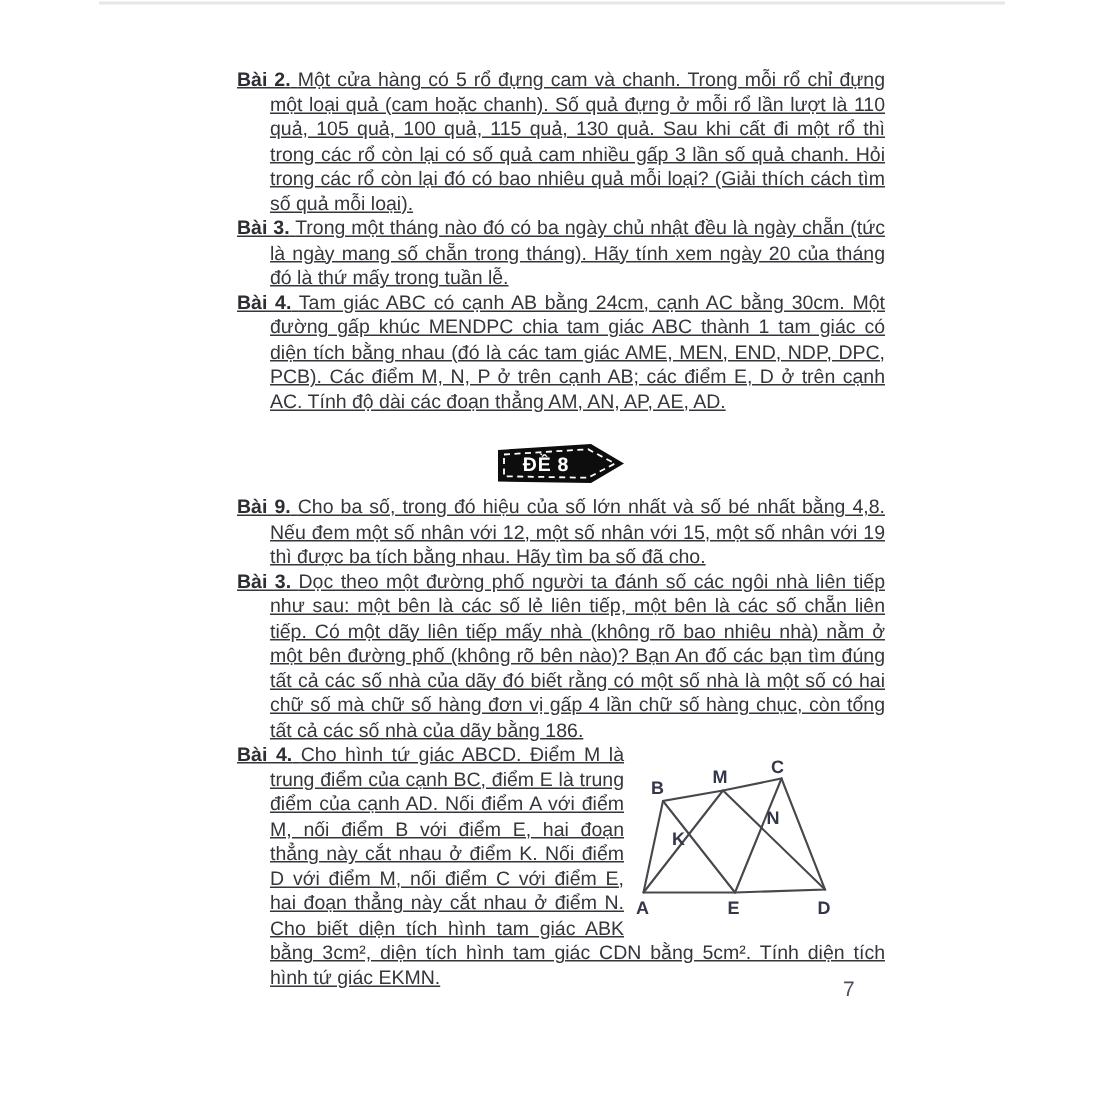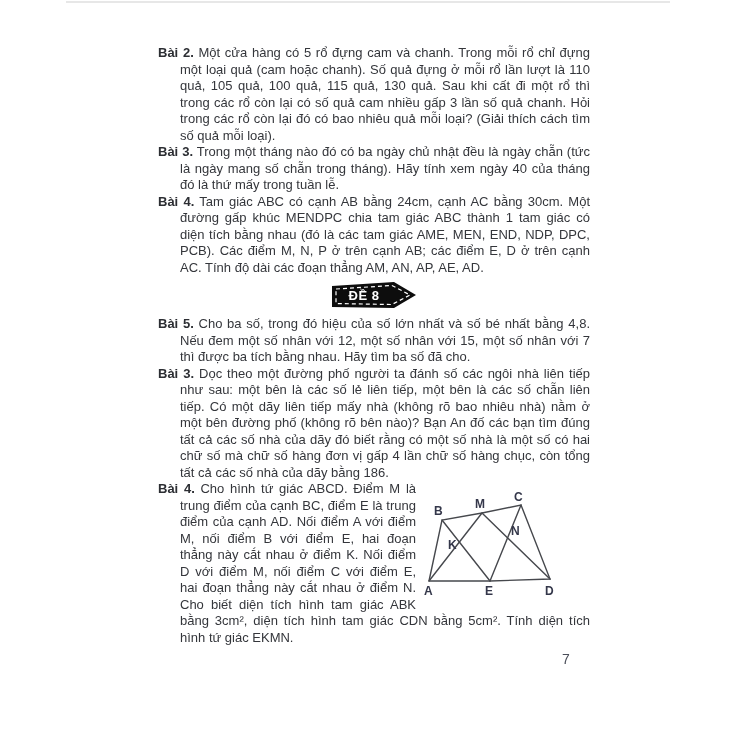--- a/index.html
+++ b/index.html
@@ -27,34 +27,35 @@
   }
   .content {
     position: absolute;
     left: 158px;
     top: 45px;
     width: 432px;
     color: #34363b;
     font-size: 13px;
     line-height: 16.5px;
     text-align: justify;
+    text-decoration: underline;
   }
   p.prob {
     margin: 0;
     padding-left: 22px;
     text-indent: -22px;
   }
   .lbl {
     font-weight: bold;
     color: #2c2e33;
   }
   .banner-wrap {
     width: 86px;
     height: 30px;
-    margin: 4px auto 6px auto;
+    margin: 18px auto 6px auto;
   }
   .banner-wrap svg { display: block; }
   .banner-text {
     font-family: "Liberation Sans", sans-serif;
     font-size: 13px;
     font-weight: bold;
     letter-spacing: 0.5px;
   }
   .figwrap {
     float: right;
@@ -88,33 +89,33 @@
 <body>
 
 <div class="page">
 
   <div class="top-rule"></div>
 
   <div class="content">
 
     <p class="prob"><span class="lbl">Bài 2.</span> <span>Một cửa hàng có 5 rổ đựng cam và chanh. Trong mỗi rổ chỉ đựng một loại quả (cam hoặc chanh). Số quả đựng ở mỗi rổ lần lượt là 110 quả, 105 quả, 100 quả, 115 quả, 130 quả. Sau khi cất đi một rổ thì trong các rổ còn lại có số quả cam nhiều gấp 3 lần số quả chanh. Hỏi trong các rổ còn lại đó có bao nhiêu quả mỗi loại? (Giải thích cách tìm số quả mỗi loại).</span></p>
 
-    <p class="prob"><span class="lbl">Bài 3.</span> <span>Trong một tháng nào đó có ba ngày chủ nhật đều là ngày chẵn (tức là ngày mang số chẵn trong tháng). Hãy tính xem ngày 40 của tháng đó là thứ mấy trong tuần lễ.</span></p>
+    <p class="prob"><span class="lbl">Bài 3.</span> <span>Trong một tháng nào đó có ba ngày chủ nhật đều là ngày chẵn (tức là ngày mang số chẵn trong tháng). Hãy tính xem ngày 20 của tháng đó là thứ mấy trong tuần lễ.</span></p>
 
     <p class="prob"><span class="lbl">Bài 4.</span> <span>Tam giác ABC có cạnh AB bằng 24cm, cạnh AC bằng 30cm. Một đường gấp khúc MENDPC chia tam giác ABC thành 1 tam giác có diện tích bằng nhau (đó là các tam giác AME, MEN, END, NDP, DPC, PCB). Các điểm M, N, P ở trên cạnh AB; các điểm E, D ở trên cạnh AC. Tính độ dài các đoạn thẳng AM, AN, AP, AE, AD.</span></p>
 
     <div class="banner-wrap">
       <svg width="86" height="30" viewBox="0 0 86 30">
         <polygon points="1,6 63,2 85,15 63,28 1,27" fill="#0d0d0d"></polygon>
         <polygon points="5,9 61,5.5 79,15 61,24.5 5,23.5" fill="none" stroke="#ffffff" stroke-width="1.2" stroke-dasharray="4 3"></polygon>
         <text class="banner-text" x="33" y="20" text-anchor="middle" fill="#ffffff">ĐỀ 8</text>
       </svg>
     </div>
 
-    <p class="prob"><span class="lbl">Bài 5.</span> <span>Cho ba số, trong đó hiệu của số lớn nhất và số bé nhất bằng 4,8. Nếu đem một số nhân với 12, một số nhân với 15, một số nhân với 7 thì được ba tích bằng nhau. Hãy tìm ba số đã cho.</span></p>
+    <p class="prob"><span class="lbl">Bài 9.</span> <span>Cho ba số, trong đó hiệu của số lớn nhất và số bé nhất bằng 4,8. Nếu đem một số nhân với 12, một số nhân với 15, một số nhân với 19 thì được ba tích bằng nhau. Hãy tìm ba số đã cho.</span></p>
 
 
     <p class="prob"><span class="lbl">Bài 3.</span> <span>Dọc theo một đường phố người ta đánh số các ngôi nhà liên tiếp như sau: một bên là các số lẻ liên tiếp, một bên là các số chẵn liên tiếp. Có một dãy liên tiếp mấy nhà (không rõ bao nhiêu nhà) nằm ở một bên đường phố (không rõ bên nào)? Bạn An đố các bạn tìm đúng tất cả các số nhà của dãy đó biết rằng có một số nhà là một số có hai chữ số mà chữ số hàng đơn vị gấp 4 lần chữ số hàng chục, còn tổng tất cả các số nhà của dãy bằng 186.</span></p>
 
     <p class="prob">
       <span class="figwrap">
         <svg width="178" height="116" viewBox="0 0 178 116">
 
           <polyline class="fig-line" points="7,98 20,37 60,30 99,22 128,96 68,98 7,98"></polyline>
 

